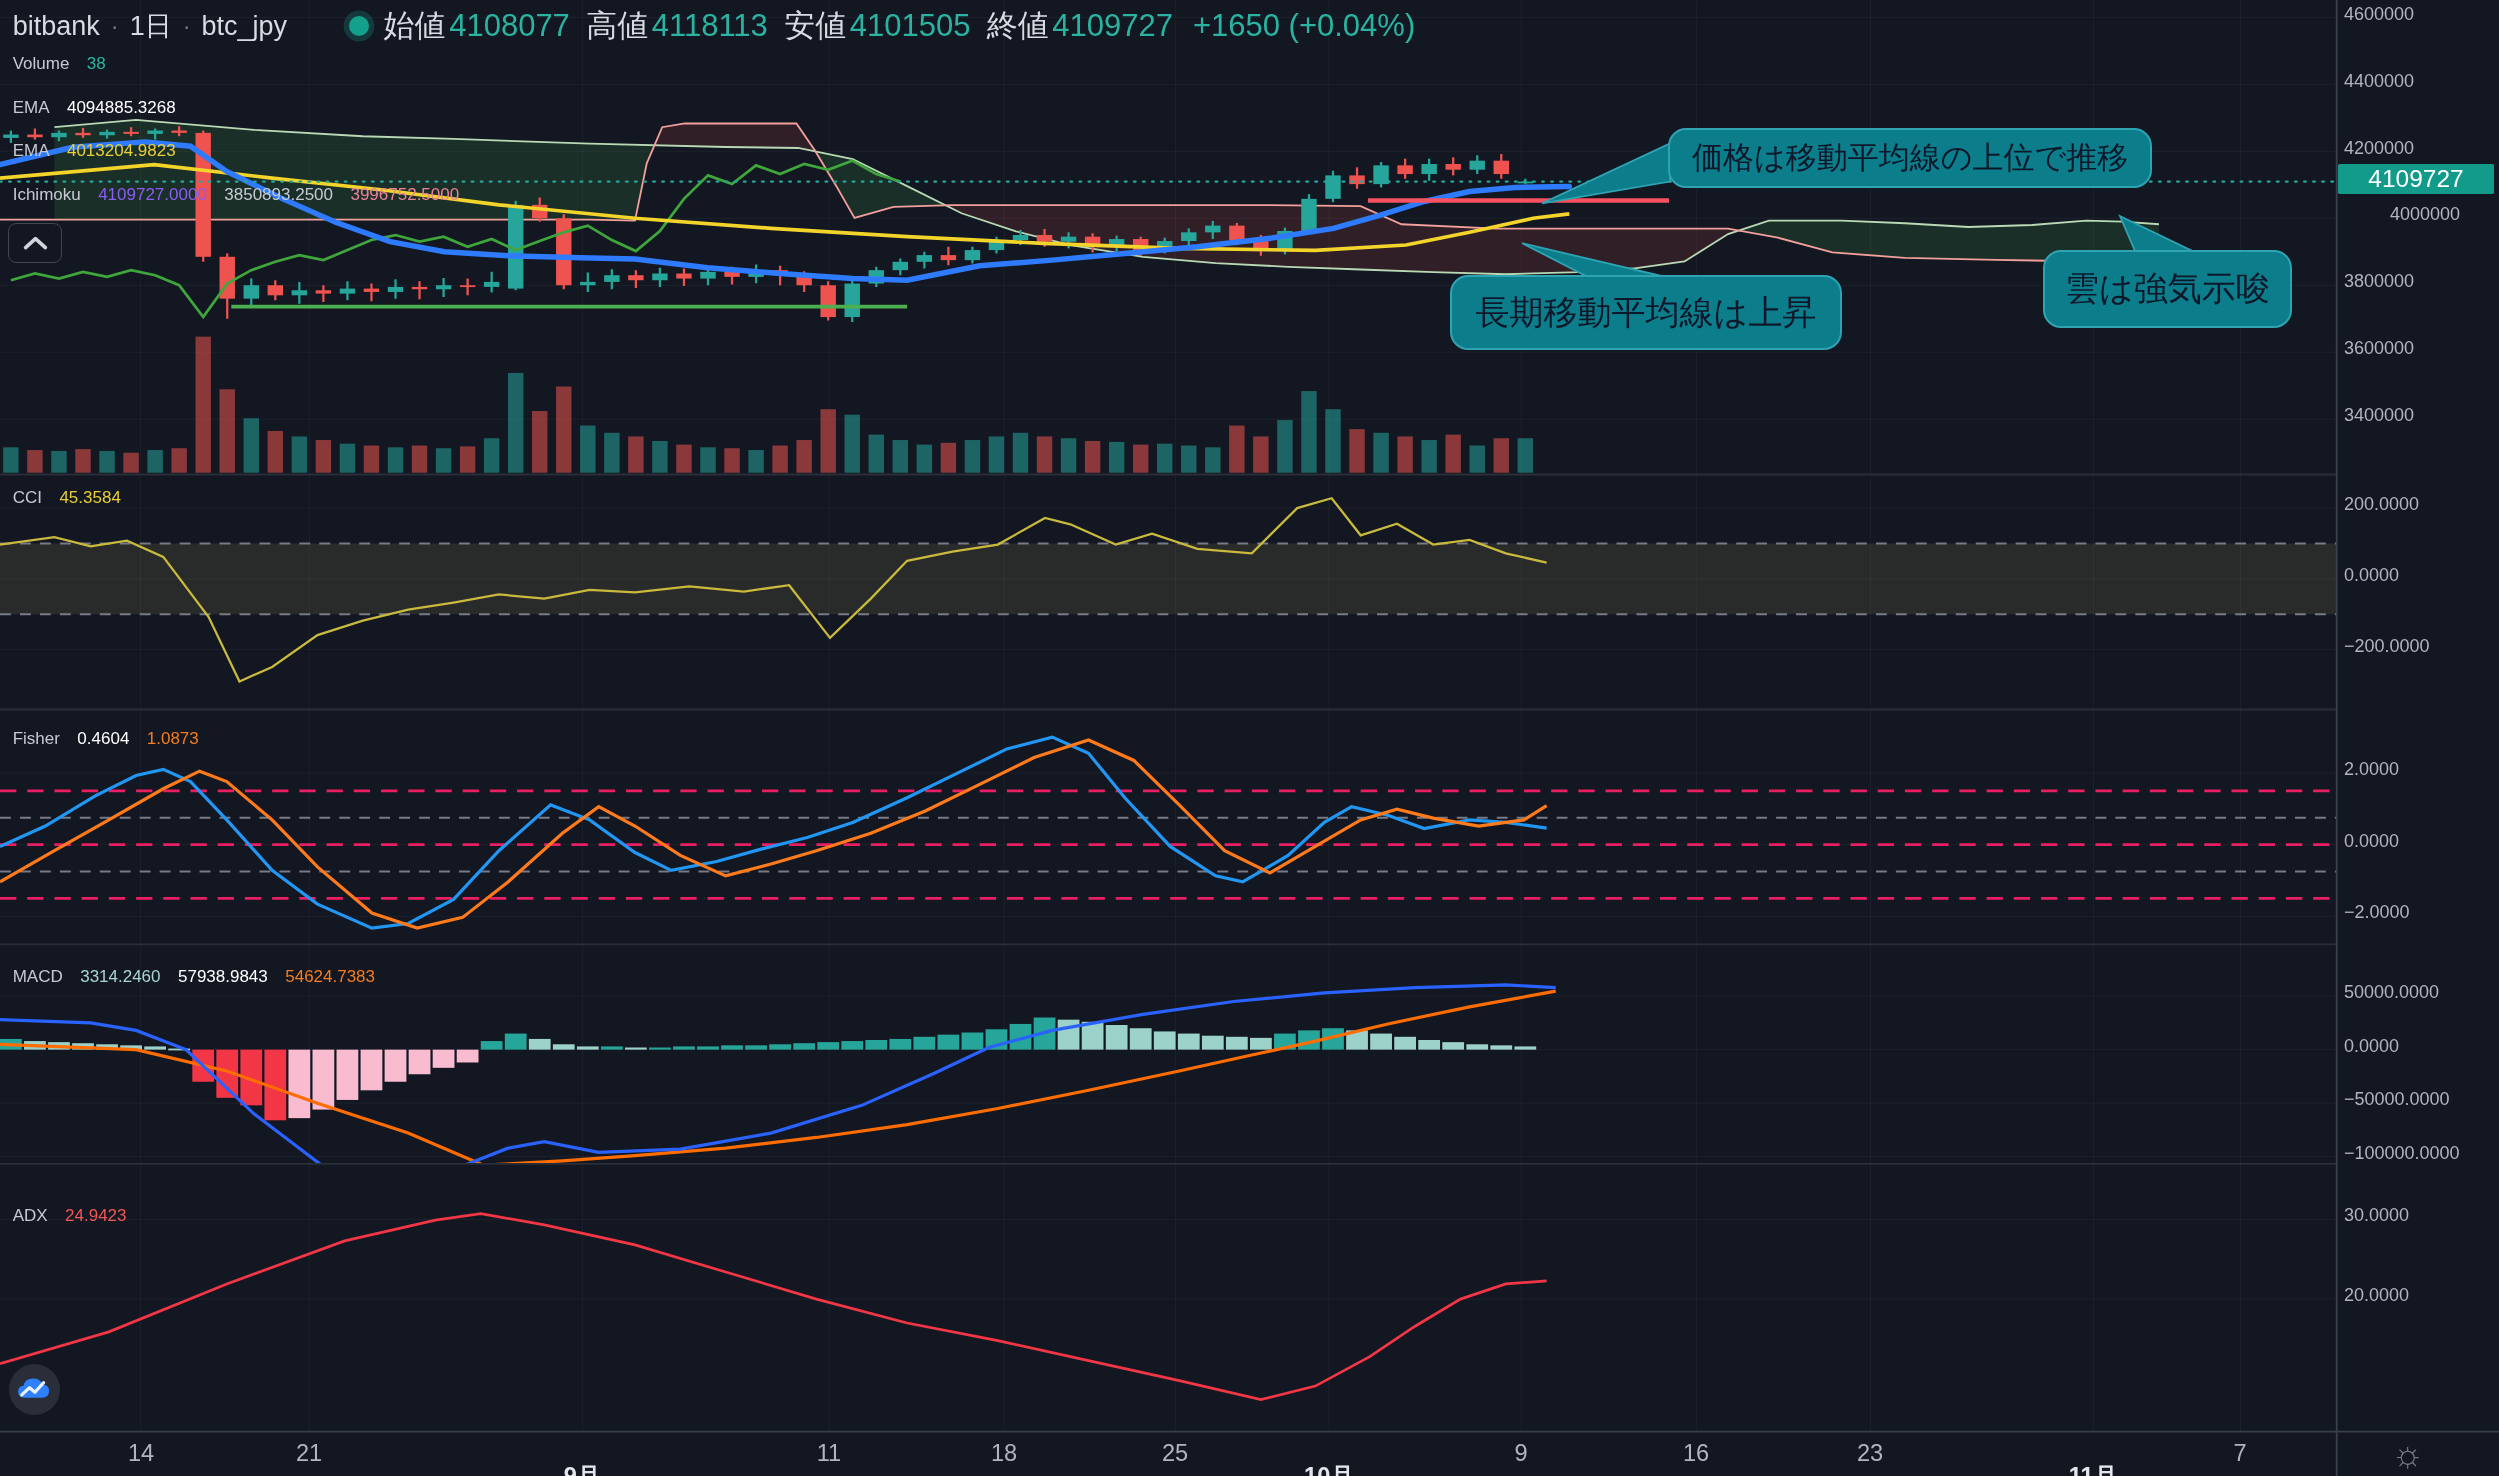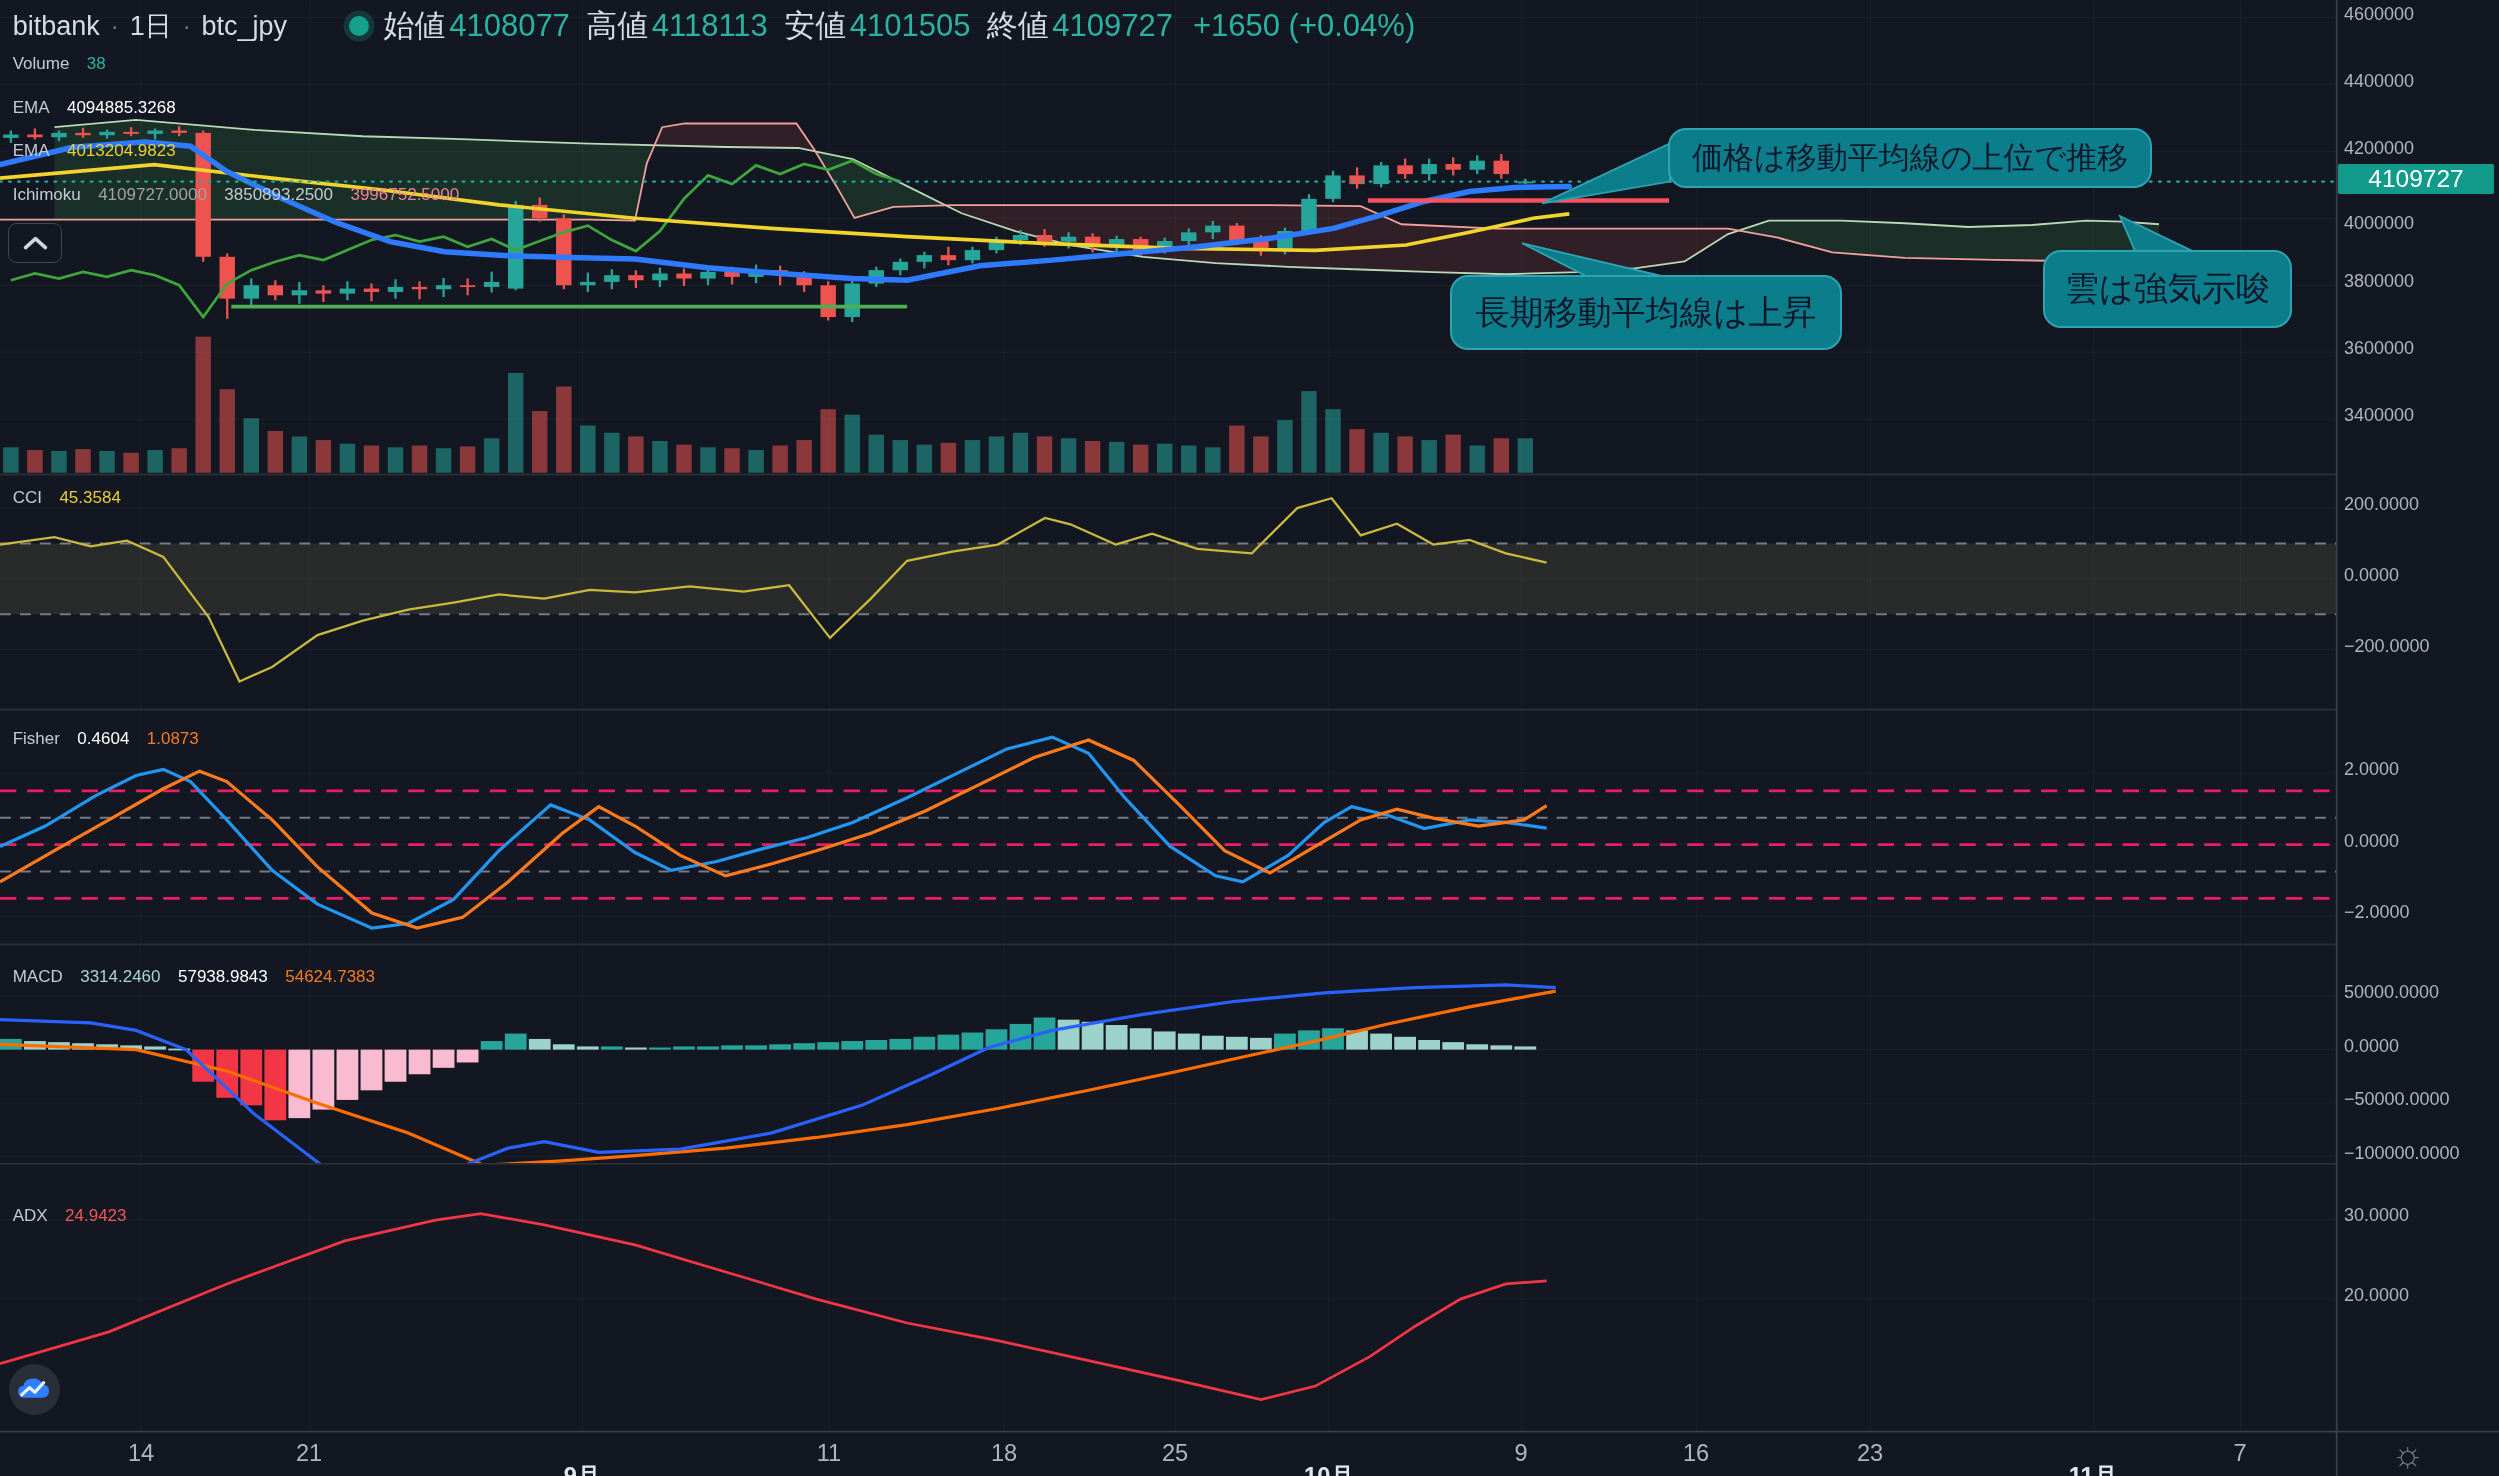--- a/index.html
+++ b/index.html
@@ -9,21 +9,21 @@
   .ov{position:absolute;white-space:nowrap;}
   .hdr{left:12.7px;top:5.4px;display:flex;align-items:center;font-size:27px;color:#d8dbe3;}
   .hdr .sep{color:#787b86;margin:0 11px;font-size:23.6px;}
   .mdot{width:20px;height:20px;border-radius:50%;background:#13a08d;display:inline-block;
         margin:0 14.5px 0 62px;box-shadow:0 0 0 5.4px rgba(19,160,141,.25);}
   .ohlc{display:flex;align-items:center;font-size:31px;color:#d8dbe3;}
   .ohlc b{font-weight:400;color:#2bb3a2;margin:0 16.3px 0 3.6px;}
   .lg{font-size:17px;color:#cfd2da;}
   .lg span{margin-right:12.7px;}
   .v-teal{color:#2bb3a2;} .v-blue{color:#ffffff;margin-top:19px;} .v-yellow{color:#e8cf38;}
-  .v-green{color:#a3a3a3;} .v-gray{color:#c6cad3;} .v-pink{color:#ef8299;}
+  .v-green{color:#8b5cf6;} .v-gray{color:#c6cad3;} .v-pink{color:#ef8299;}
   .v-orange{color:#f57c1f;} .v-mint{color:#a8d6d0;} .v-red{color:#f05757;}
   .collapse-btn{left:8.2px;top:223px;width:52px;height:38px;border:1.8px solid #434651;border-radius:8.2px;
         display:flex;align-items:center;justify-content:center;cursor:pointer;}
   .anno{background:#0c7d8a;border:2.7px solid #2fa3b2;border-radius:18px;color:#0f172a;
         display:flex;align-items:center;z-index:5;}
   #anno1{left:1668px;top:128px;height:56px;font-size:31px;padding:0 22px;}
   #anno2{left:1450px;top:275px;height:71px;font-size:34px;padding:0 23.6px;}
   #anno3{left:2043px;top:250px;height:74px;font-size:34px;padding:0 20px;}
   #price-axis{left:2344px;top:0;width:154px;height:1431px;}
   .ptick{position:absolute;left:0;font-size:18px;color:#b2b5be;}
@@ -471,21 +471,21 @@
     <span>長期移動平均線は上昇</span>
   </div>
   <div id="anno3" class="ov anno">
     <span>雲は強気示唆</span>
   </div>
 
   <div id="price-axis" class="ov">
       <div class="ptick" style="top: 3.6px;">4600000</div>
       <div class="ptick" style="top: 71px;">4400000</div>
       <div class="ptick" style="top: 138px;">4200000</div>
-      <div class="ptick" style="top: 213px;">4000000</div>
+      <div class="ptick" style="top: 204px; margin-left: 46px;">4000000</div>
       <div class="ptick" style="top: 271px;">3800000</div>
       <div class="ptick" style="top: 338px;">3600000</div>
       <div class="ptick" style="top: 405px;">3400000</div>
       <div class="ptick" style="top: 494px;">200.0000</div>
       <div class="ptick" style="top: 565px;">0.0000</div>
       <div class="ptick" style="top: 636px;">−200.0000</div>
       <div class="ptick" style="top: 759px;">2.0000</div>
       <div class="ptick" style="top: 831px;">0.0000</div>
       <div class="ptick" style="top: 902px;">−2.0000</div>
       <div class="ptick" style="top: 982px;">50000.0000</div>

